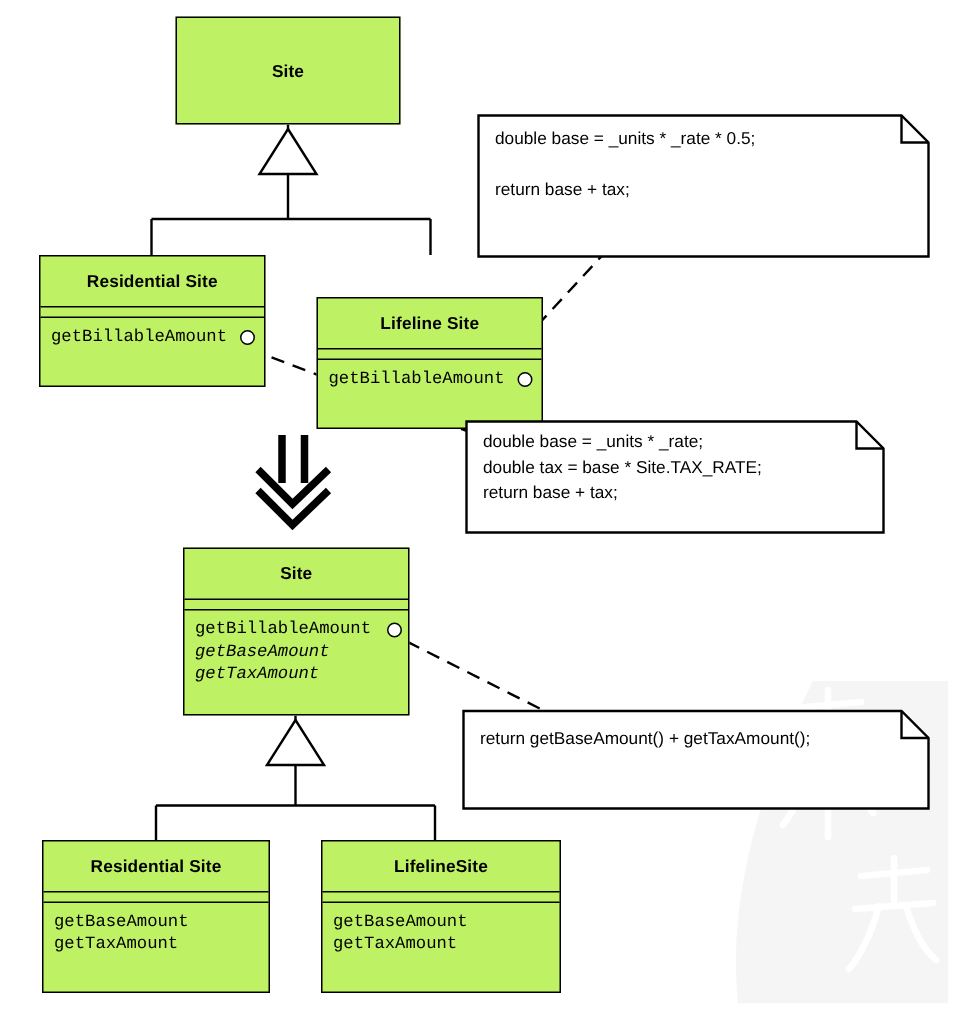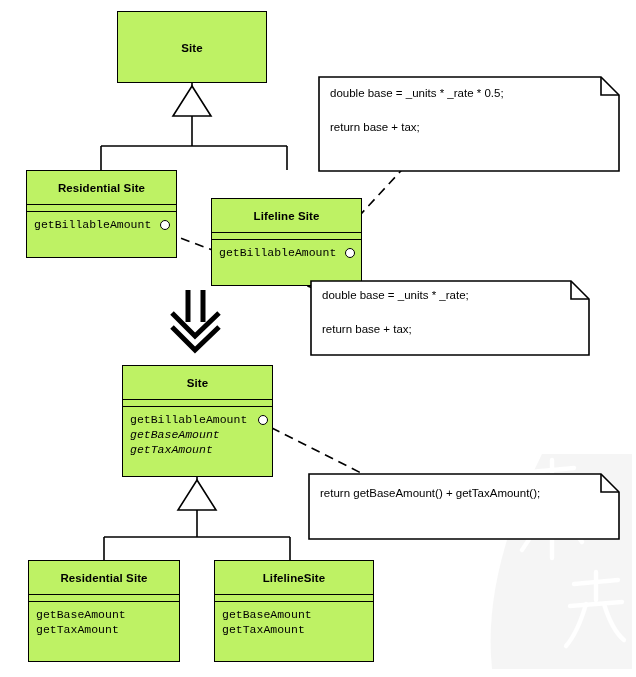--- a/index.html
+++ b/index.html
@@ -208,20 +208,21 @@
     <div class="note-text" style="left:12px; top:9px;">double base = _units * _rate * 0.5;</div>
     <div class="note-text" style="left:12px; top:43px;">return base + tax;</div>
   </div>
 
   <div class="uml-note" style="left:310px; top:280px; width:280px; height:76px;">
     <svg width="280" height="76" xmlns="http://www.w3.org/2000/svg" aria-hidden="true">
       <path d="M1,1 L261,1 L279,19 L279,75 L1,75 Z" fill="#ffffff" stroke="#000" stroke-width="1.6" stroke-linejoin="miter"></path>
       <path d="M261,1 L261,19 L279,19" fill="none" stroke="#000" stroke-width="1.6" stroke-linejoin="miter"></path>
     </svg>
     <div class="note-text" style="left:12px; top:7px;">double base = _units * _rate;</div>
+    <div class="note-text" style="left:12px; top:24px;">double tax = base * Site.TAX_RATE;</div>
     <div class="note-text" style="left:12px; top:41px;">return base + tax;</div>
   </div>
 
   <div class="uml-class" style="left:122px; top:365px; width:151px; height:112px;">
     <div class="uml-title" style="height:33px;">Site</div>
     <div class="uml-attrs" style="height:7px;"></div>
     <div class="uml-ops" style="height:70px;">
       <div class="op-row">
         <span>getBillableAmount</span>
         <span class="lollipop" style="left:128px; top:3px;"></span>

